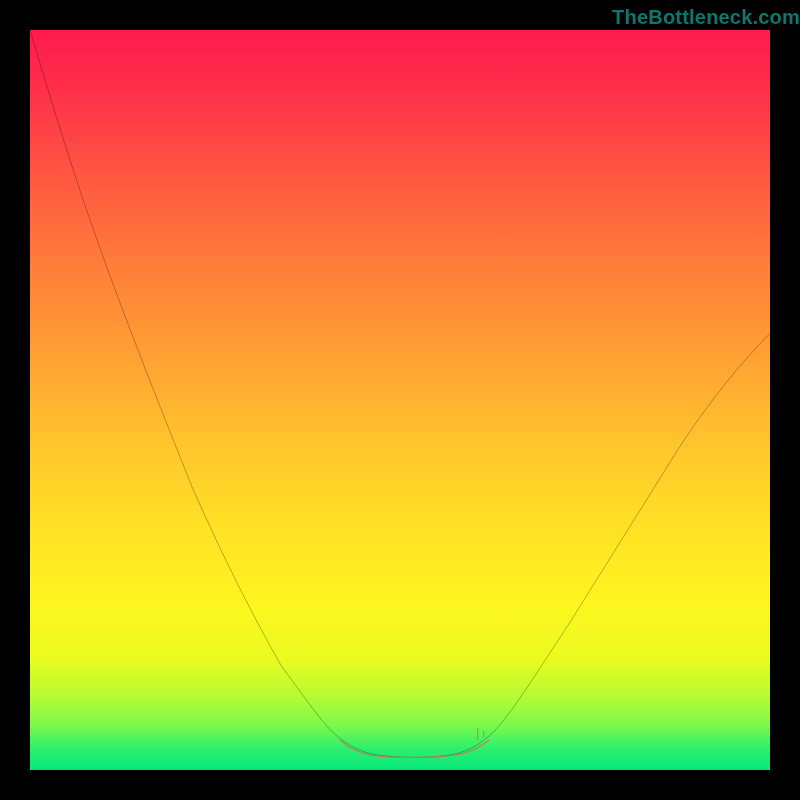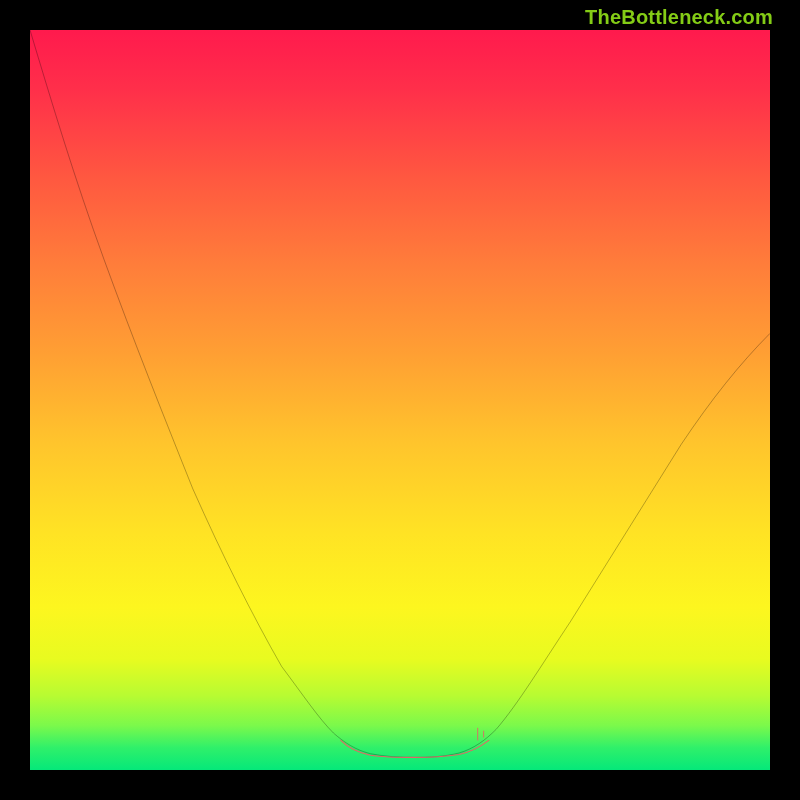--- a/index.html
+++ b/index.html
@@ -44,22 +44,22 @@
   svg.curve {
     position: absolute;
     left: 0;
     top: 0;
     width: 740px;
     height: 740px;
   }
   .watermark {
     position: absolute;
     top: 6px;
-    right: 27px;
-    color: #84cc16;
+    right: 0;
+    color: #0f766e;
     font-size: 20px;
     font-weight: 600;
     letter-spacing: 0.2px;
     user-select: none;
   }
 </style>
 </head>
 <body>
 
 <div class="frame">

